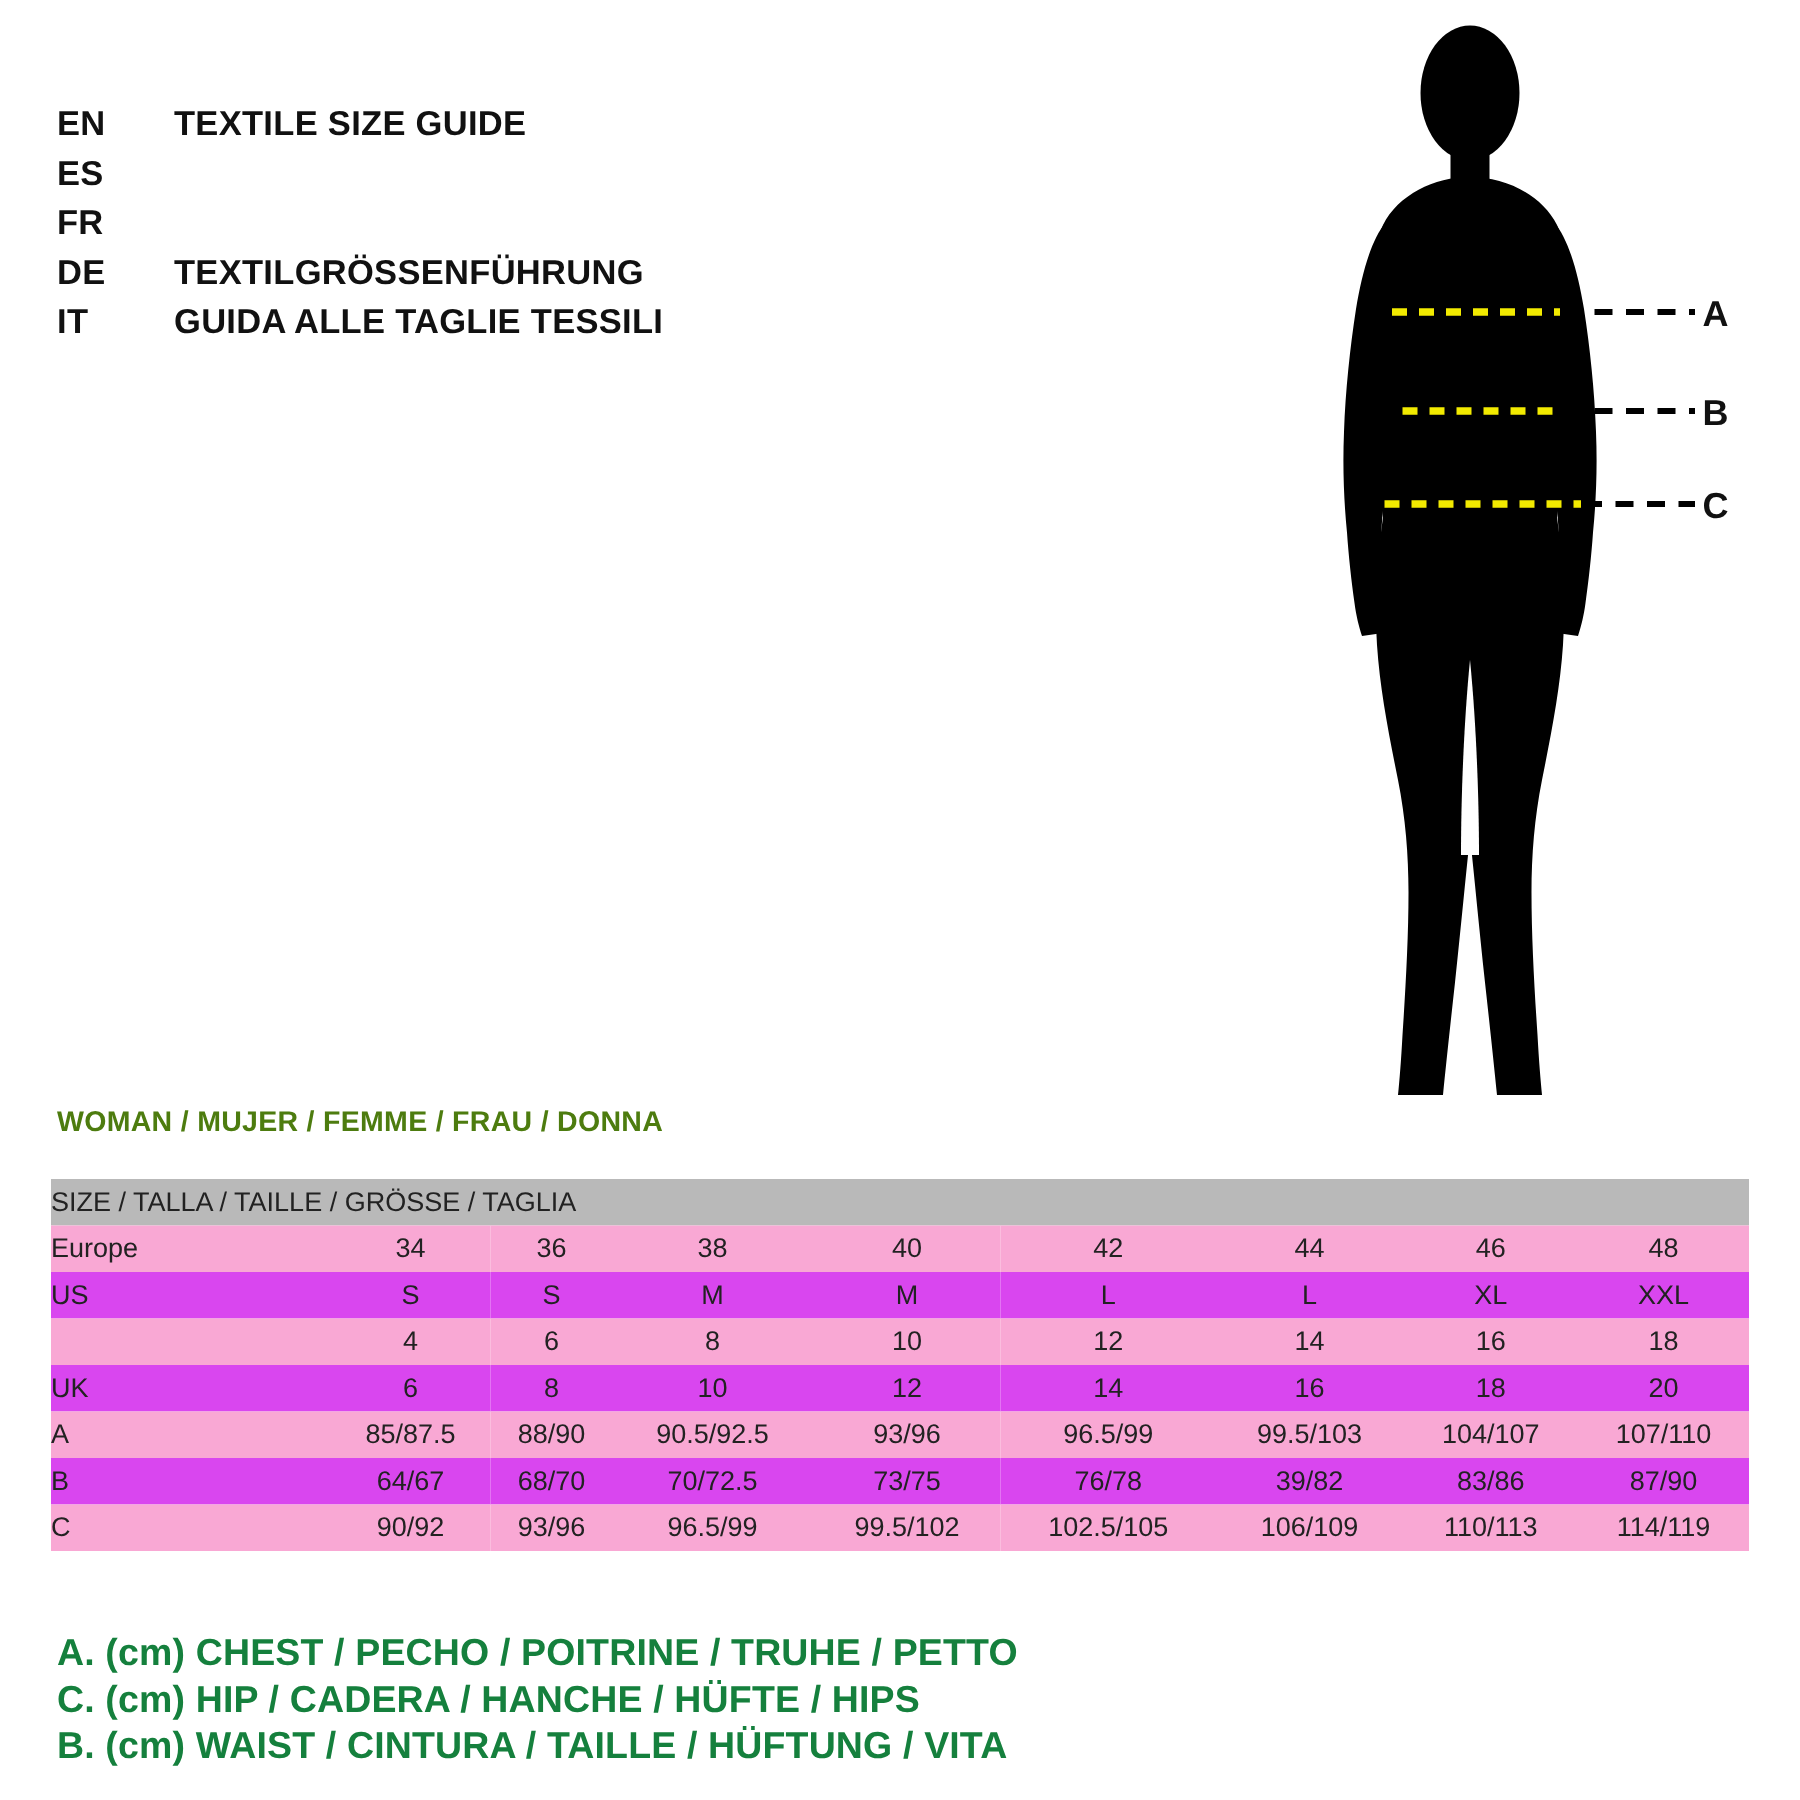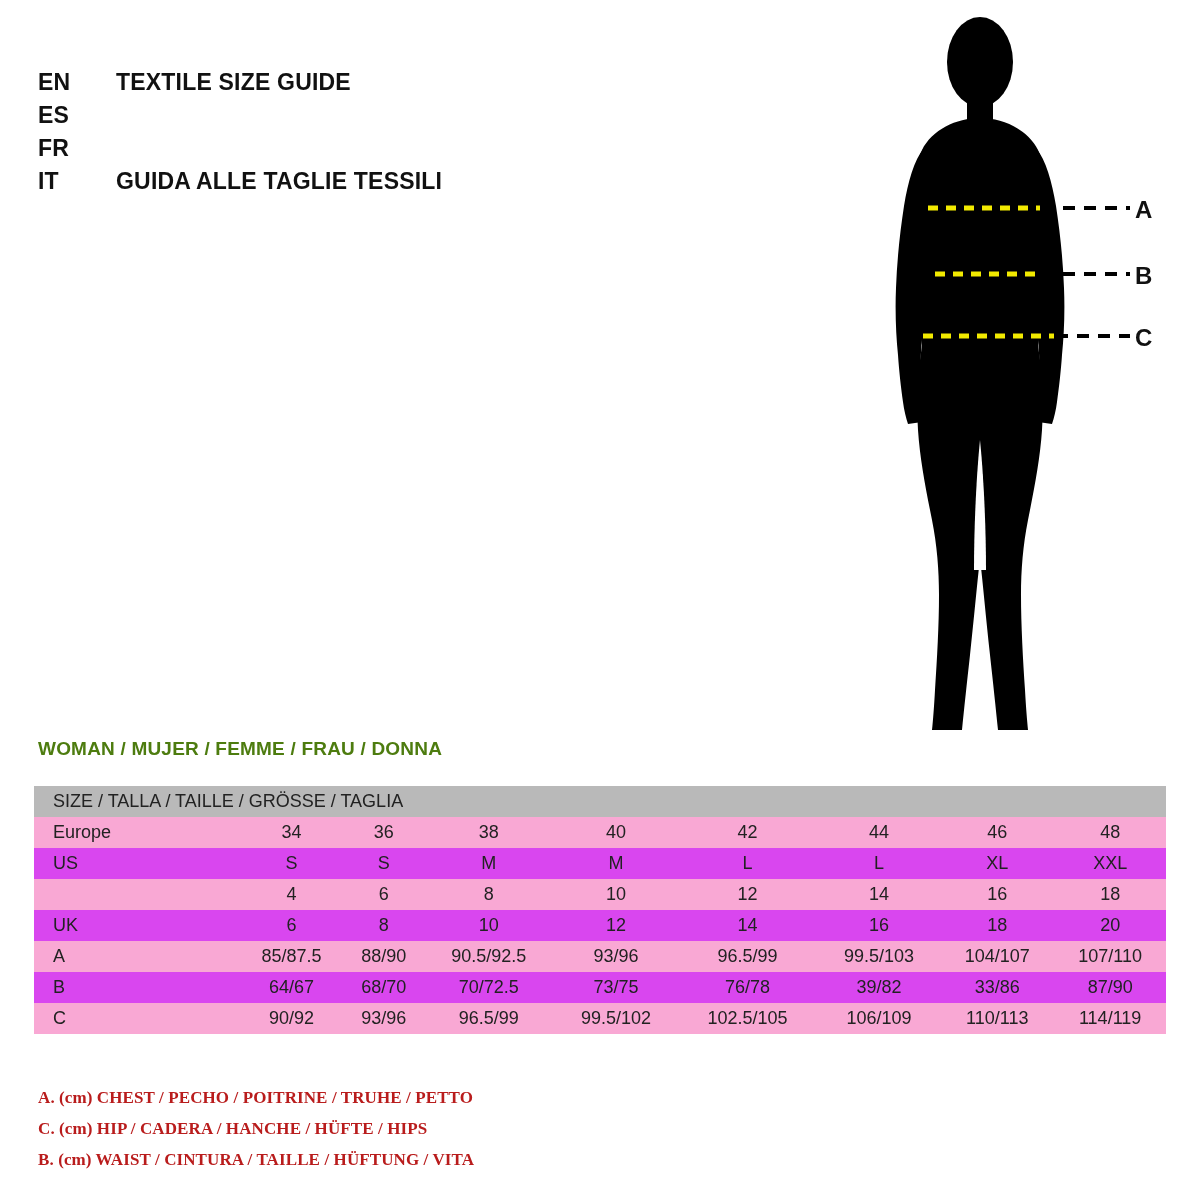--- a/index.html
+++ b/index.html
@@ -82,21 +82,21 @@
   }
   #size-table th, #size-table td {
     padding: 0;
     height: 31px;
     font-weight: normal;
     text-align: center;
     vertical-align: middle;
   }
   #size-table th.row-head, #size-table td.row-head {
     text-align: left;
-    padding-left: 19px;
+    padding-left: 0;
     width: 186px;
   }
   tr.header-row {
     background: #b9b9b9;
   }
   tr.header-row th {
     font-weight: bold;
     font-size: 18px;
     color: #222;
     text-align: left;
@@ -106,41 +106,44 @@
   tr.band-b { background: #d946ef; }
 
   
   #legend {
     position: absolute;
     left: 38px;
     top: 1088px;
     width: 800px;
   }
   .legend-row {
-    font-size: 17px;
-    font-weight: bold;
-    color: #b91c1c;
+    font-size: 25px;
+    font-weight: bold;
+    color: #15803d;
     height: 31px;
     letter-spacing: 0.1px;
-    font-family: Liberation Serif, serif;
   }
 </style>
 </head>
 <body>
 
 <div id="lang-list">
   <div class="lang-row">
     <span class="lang-code">EN</span>
     <span class="lang-text">TEXTILE SIZE GUIDE</span>
   </div>
   <div class="lang-row">
     <span class="lang-code">ES</span>
   </div>
   <div class="lang-row">
     <span class="lang-code">FR</span>
+  </div>
+  <div class="lang-row">
+    <span class="lang-code">DE</span>
+    <span class="lang-text">TEXTILGRÖSSENFÜHRUNG</span>
   </div>
   <div class="lang-row">
     <span class="lang-code">IT</span>
     <span class="lang-text">GUIDA ALLE TAGLIE TESSILI</span>
   </div>
 </div>
 
 <div id="figure-area">
   <svg width="360" height="740" viewBox="0 0 360 740">
 
@@ -283,21 +286,21 @@
       <td>107/110</td>
     </tr>
     <tr class="band-b">
       <td class="row-head">B</td>
       <td>64/67</td>
       <td>68/70</td>
       <td>70/72.5</td>
       <td>73/75</td>
       <td>76/78</td>
       <td>39/82</td>
-      <td>33/86</td>
+      <td>83/86</td>
       <td>87/90</td>
     </tr>
     <tr class="band-a">
       <td class="row-head">C</td>
       <td>90/92</td>
       <td>93/96</td>
       <td>96.5/99</td>
       <td>99.5/102</td>
       <td>102.5/105</td>
       <td>106/109</td>

